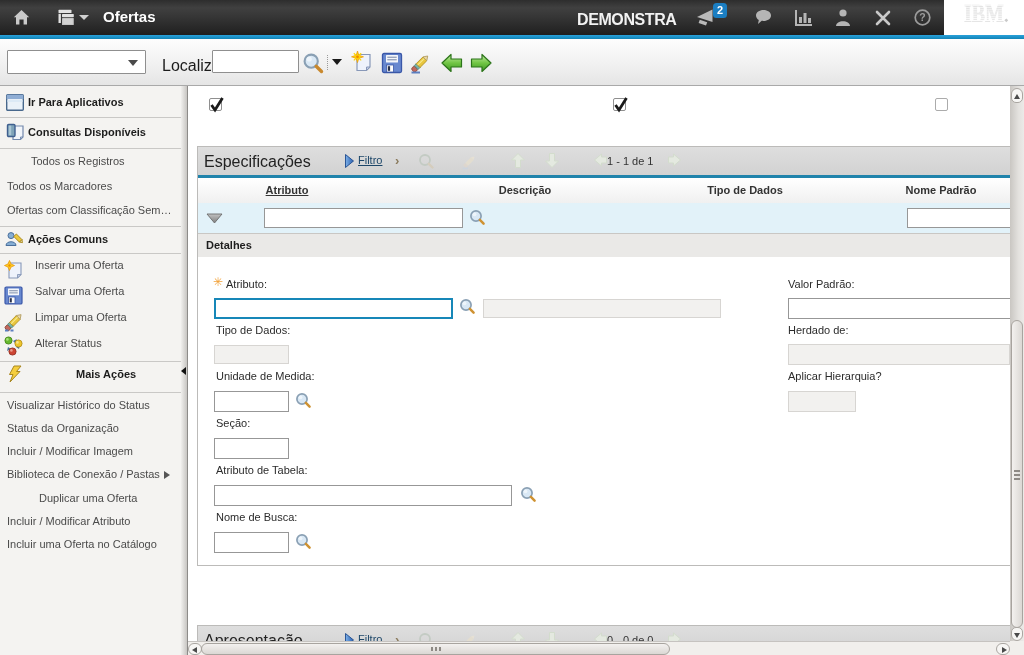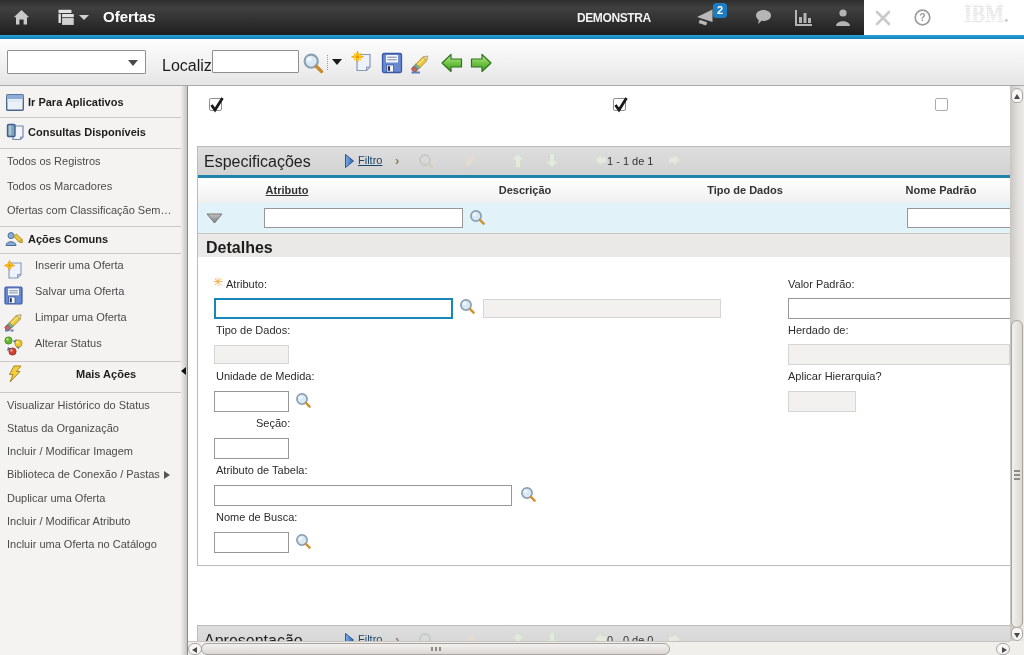--- a/index.html
+++ b/index.html
@@ -1,20 +1,20 @@
 <!DOCTYPE html>
 <html><head>
 <meta charset="utf-8">
 <style>
 *{margin:0;padding:0;box-sizing:border-box;}
 html,body{width:1024px;height:655px;overflow:hidden;font-family:"Liberation Sans",sans-serif;background:#fff;}
 .ab{position:absolute;}
 #page{position:relative;width:1024px;height:655px;overflow:hidden;}
 
-#topbar{left:0;top:0;width:864px;height:35px;background:linear-gradient(180deg,#2d2d2d 0%,#404040 22%,#373737 45%,#272727 82%,#1e1e1e 100%);}
+#topbar{left:0;top:0;width:944px;height:35px;background:linear-gradient(180deg,#2d2d2d 0%,#404040 22%,#373737 45%,#272727 82%,#1e1e1e 100%);}
 #blueline{left:0;top:35px;width:1024px;height:4px;background:linear-gradient(180deg,#29a2db,#1284b6);}
 #toolbar{left:0;top:39px;width:1024px;height:47px;background:linear-gradient(180deg,#fdfdfd 0%,#f1f1f1 55%,#e5e5e5 100%);border-bottom:1px solid #a9a9a9;}
 
 #sidebar{left:0;top:86px;width:181px;height:569px;background:#f4f3f1;}
 #sbdivider{left:181px;top:86px;width:7px;height:569px;background:linear-gradient(90deg,#f0efed,#c7c5c2);border-right:1px solid #8d8b89;}
 .sep{position:absolute;left:0;width:181px;height:1px;background:#c9c8c6;}
 .sbhead{position:absolute;left:28px;font-size:11px;font-weight:bold;color:#1d1d1d;white-space:nowrap;}
 .sbitem{position:absolute;left:7px;font-size:11px;color:#4b4b4b;white-space:nowrap;}
 .sbitem2{position:absolute;left:35px;font-size:11px;color:#4b4b4b;white-space:nowrap;}
 
@@ -45,21 +45,21 @@
       </svg>
     <svg class="ic" style="left:58px;top:9px" width="18" height="17" viewBox="0 0 18 17">
         <rect x="0.5" y="0.8" width="13" height="3.2" rx="0.6" fill="#e2e2e2"></rect>
         <rect x="0.5" y="4.8" width="2.4" height="9.2" fill="#e2e2e2"></rect>
         <rect x="4" y="5" width="11.8" height="3.2" rx="0.6" fill="#e2e2e2"></rect>
         <rect x="4" y="9" width="11.8" height="7" rx="0.6" fill="#c4c4c4"></rect>
         <rect x="5.2" y="10" width="9.4" height="5" fill="#d2d2d2"></rect>
       </svg>
     <div class="ab" style="left:79px;top:15px;width:0;height:0;border-left:5px solid transparent;border-right:5px solid transparent;border-top:5.5px solid #d0d0d0;"></div>
     <div class="ab" style="left:103px;top:8px;font-size:15px;font-weight:bold;color:#fff;">Ofertas</div>
-    <div class="ab" style="left:577px;top:11px;font-size:12px;font-weight:bold;color:#f2f2f2;letter-spacing:-0.4px;">DEMONSTRA</div>
+    <div class="ab" style="left:577px;top:11px;font-size:16px;font-weight:bold;color:#f2f2f2;letter-spacing:-0.4px;">DEMONSTRA</div>
     <svg class="ic" style="left:694px;top:8px" width="20" height="20" viewBox="0 0 20 20">
         <path d="M18.5 1.5 L18.5 14 L3 9 Z" fill="#b9b9b9"></path>
         <path d="M5.8 11.8 L13.2 14.3 L12 17.6 L4.6 15.1 Z" fill="#b9b9b9"></path>
       </svg>
     <div class="ab" style="left:713px;top:3px;width:14px;height:15px;background:#1b7ec2;border-radius:3.5px;color:#fff;font-size:11px;font-weight:bold;text-align:center;line-height:15px;">2</div>
     <svg class="ic" style="left:755px;top:9px" width="17" height="17" viewBox="0 0 17 17">
         <path d="M8.5 1 C12.6 1 16 3.3 16 6.5 C16 9.7 12.6 12 8.5 12 C7.9 12 7.3 11.95 6.7 11.85 L3 15 L3.8 11 C2.1 10 1 8.4 1 6.5 C1 3.3 4.4 1 8.5 1 Z" fill="#b5b5b5"></path>
       </svg>
     <svg class="ic" style="left:794px;top:9px" width="19" height="18" viewBox="0 0 19 18">
         <rect x="1" y="1" width="2" height="16" fill="#b5b5b5"></rect>
@@ -158,21 +158,21 @@
     <div class="sbhead" style="top:10px;">Ir Para Aplicativos</div>
     <div class="sep" style="top:31px;"></div>
     <svg class="ic" style="left:6px;top:37px" width="19" height="19" viewBox="0 0 19 19">
         <path d="M7 3 H17 V14 L14.5 16.5 H7 Z" fill="#f2f5fa" stroke="#7389ad" stroke-width="1.2"></path>
         <path d="M17 14 H14.5 V16.5 Z" fill="#ccd6e8" stroke="#7389ad" stroke-width="0.9"></path>
         <rect x="1.5" y="1.5" width="7.5" height="12" rx="1.2" fill="#7fa3b8" stroke="#3f5f8f" stroke-width="1.4"></rect>
         <rect x="2.8" y="2.6" width="2.4" height="9.6" fill="#aac6d4"></rect>
       </svg>
     <div class="sbhead" style="top:40px;">Consultas Disponíveis</div>
     <div class="sep" style="top:62px;"></div>
-    <div class="sbitem" style="top:69px;">Todos os Registros</div>
+    <div class="sbitem" style="top:69px;margin-left:24px;">Todos os Registros</div>
     <div class="sbitem" style="top:94px;">Todos os Marcadores</div>
     <div class="sbitem" style="top:118px;">Ofertas com Classificação Sem…</div>
     <div class="sep" style="top:140px;"></div>
     <svg class="ic" style="left:5px;top:144px" width="19" height="18" viewBox="0 0 19 18">
         <circle cx="6" cy="5.6" r="3" fill="#86aed4" stroke="#4a6f9c" stroke-width="1"></circle>
         <path d="M1 15.5 C1 10.5 11 10.5 11 15.5 Z" fill="#86aed4" stroke="#4a6f9c" stroke-width="1"></path>
         <g transform="rotate(45 13 8)">
           <rect x="9" y="6.3" width="8" height="3.6" fill="#ecc83e" stroke="#a8861a" stroke-width="0.9"></rect>
           <path d="M17 6.3 L19.5 8.1 L17 9.9 Z" fill="#e8d9a8" stroke="#a8861a" stroke-width="0.8"></path>
         </g>
@@ -222,21 +222,21 @@
     <svg class="ic" style="left:6px;top:279px" width="18" height="18" viewBox="0 0 18 18">
         <path d="M8 1 L15 1 L10.5 6.5 L14 6.5 L4 17 L7 9.5 L3.5 9.5 Z" fill="#f5ce3e" stroke="#a8861f" stroke-width="1" stroke-linejoin="round"></path>
       </svg>
     <div class="sbhead" style="top:282px;padding-left:48px;">Mais Ações</div>
     <div class="sep" style="top:306px;"></div>
     <div class="sbitem" style="top:313px;">Visualizar Histórico do Status</div>
     <div class="sbitem" style="top:336px;">Status da Organização</div>
     <div class="sbitem" style="top:359px;">Incluir / Modificar Imagem</div>
     <div class="sbitem" style="top:382px;">Biblioteca de Conexão / Pastas</div>
     <div class="ab" style="left:164px;top:385px;width:0;height:0;border-top:4.5px solid transparent;border-bottom:4.5px solid transparent;border-left:6px solid #555;"></div>
-    <div class="sbitem" style="top:406px;">Duplicar uma Oferta</div>
+    <div class="sbitem" style="top:406px;margin-left:32px;">Duplicar uma Oferta</div>
     <div class="sbitem" style="top:429px;">Incluir / Modificar Atributo</div>
     <div class="sbitem" style="top:452px;">Incluir uma Oferta no Catálogo</div>
   </div>
   <div class="ab" id="sbdivider">
     <div class="ab" style="left:0px;top:281px;width:0;height:0;border-top:4.5px solid transparent;border-bottom:4.5px solid transparent;border-right:5.5px solid #111;"></div>
   </div>
   <div class="ab" id="content">
     <div class="cb" style="left:21px;top:12px;">
         <svg style="position:absolute;left:-1px;top:-3px" width="16" height="18" viewBox="0 0 16 18">
           <path d="M2.5 9 L6 14 L13.5 2" fill="none" stroke="#1a1a1a" stroke-width="2.8"></path>
@@ -308,21 +308,21 @@
           </svg>
         <div class="inp" style="left:66px;top:5px;width:199px;height:20px;"></div>
         <svg class="ic" style="left:271px;top:6px" width="17" height="17" viewBox="0 0 17 17">
             <circle cx="7" cy="7" r="5.1" fill="#d9e8f5" stroke="#8aa0b4" stroke-width="1.7"></circle>
             <circle cx="5.5" cy="5.3" r="1.9" fill="#eef5fb"></circle>
             <path d="M10.9 10.9 L14.6 14.6" stroke="#cf9232" stroke-width="2.5" stroke-linecap="round"></path>
           </svg>
         <div class="inp" style="left:709px;top:5px;width:150px;height:20px;"></div>
       </div>
       <div class="detbar">
-          <div class="ab" style="left:8px;top:5px;font-size:16px;font-weight:bold;color:#1d1d1d;">Detalhes</div>
+          <div class="ab" style="left:8px;top:5px;font-size:11px;font-weight:bold;color:#1d1d1d;">Detalhes</div>
         </div>
       <div style="position:relative;height:308px;background:#fff;">
         <div class="lbl" style="left:15px;top:18px;color:#f2a33c;font-size:12px;">✳</div>
         <div class="lbl" style="left:28px;top:21px;text-align:center;">Atributo:</div>
         <div class="ab" style="left:16px;top:41px;width:239px;height:21px;background:#fff;border:2px solid #1787b8;"></div>
         <svg class="ic" style="left:261px;top:41px" width="17" height="17" viewBox="0 0 17 17">
             <circle cx="7" cy="7" r="5.1" fill="#d9e8f5" stroke="#8aa0b4" stroke-width="1.7"></circle>
             <circle cx="5.5" cy="5.3" r="1.9" fill="#eef5fb"></circle>
             <path d="M10.9 10.9 L14.6 14.6" stroke="#cf9232" stroke-width="2.5" stroke-linecap="round"></path>
           </svg>
@@ -335,21 +335,21 @@
         <div class="dis" style="left:590px;top:87px;width:222px;height:21px;"></div>
         <div class="lbl" style="left:18px;top:113px;">Unidade de Medida:</div>
         <div class="inp" style="left:16px;top:134px;width:75px;height:21px;"></div>
         <svg class="ic" style="left:97px;top:135px" width="17" height="17" viewBox="0 0 17 17">
             <circle cx="7" cy="7" r="5.1" fill="#d9e8f5" stroke="#8aa0b4" stroke-width="1.7"></circle>
             <circle cx="5.5" cy="5.3" r="1.9" fill="#eef5fb"></circle>
             <path d="M10.9 10.9 L14.6 14.6" stroke="#cf9232" stroke-width="2.5" stroke-linecap="round"></path>
           </svg>
         <div class="lbl" style="left:590px;top:113px;">Aplicar Hierarquia?</div>
         <div class="dis" style="left:590px;top:134px;width:68px;height:21px;"></div>
-        <div class="lbl" style="left:18px;top:160px;margin-left:40px;">Seção:</div>
+        <div class="lbl" style="left:18px;top:160px;">Seção:</div>
         <div class="inp" style="left:16px;top:181px;width:75px;height:21px;"></div>
         <div class="lbl" style="left:18px;top:207px;">Atributo de Tabela:</div>
         <div class="inp" style="left:16px;top:228px;width:298px;height:21px;"></div>
         <svg class="ic" style="left:322px;top:229px" width="17" height="17" viewBox="0 0 17 17">
             <circle cx="7" cy="7" r="5.1" fill="#d9e8f5" stroke="#8aa0b4" stroke-width="1.7"></circle>
             <circle cx="5.5" cy="5.3" r="1.9" fill="#eef5fb"></circle>
             <path d="M10.9 10.9 L14.6 14.6" stroke="#cf9232" stroke-width="2.5" stroke-linecap="round"></path>
           </svg>
         <div class="lbl" style="left:18px;top:254px;text-align:right;">Nome de Busca:</div>
         <div class="inp" style="left:16px;top:275px;width:75px;height:21px;"></div>

